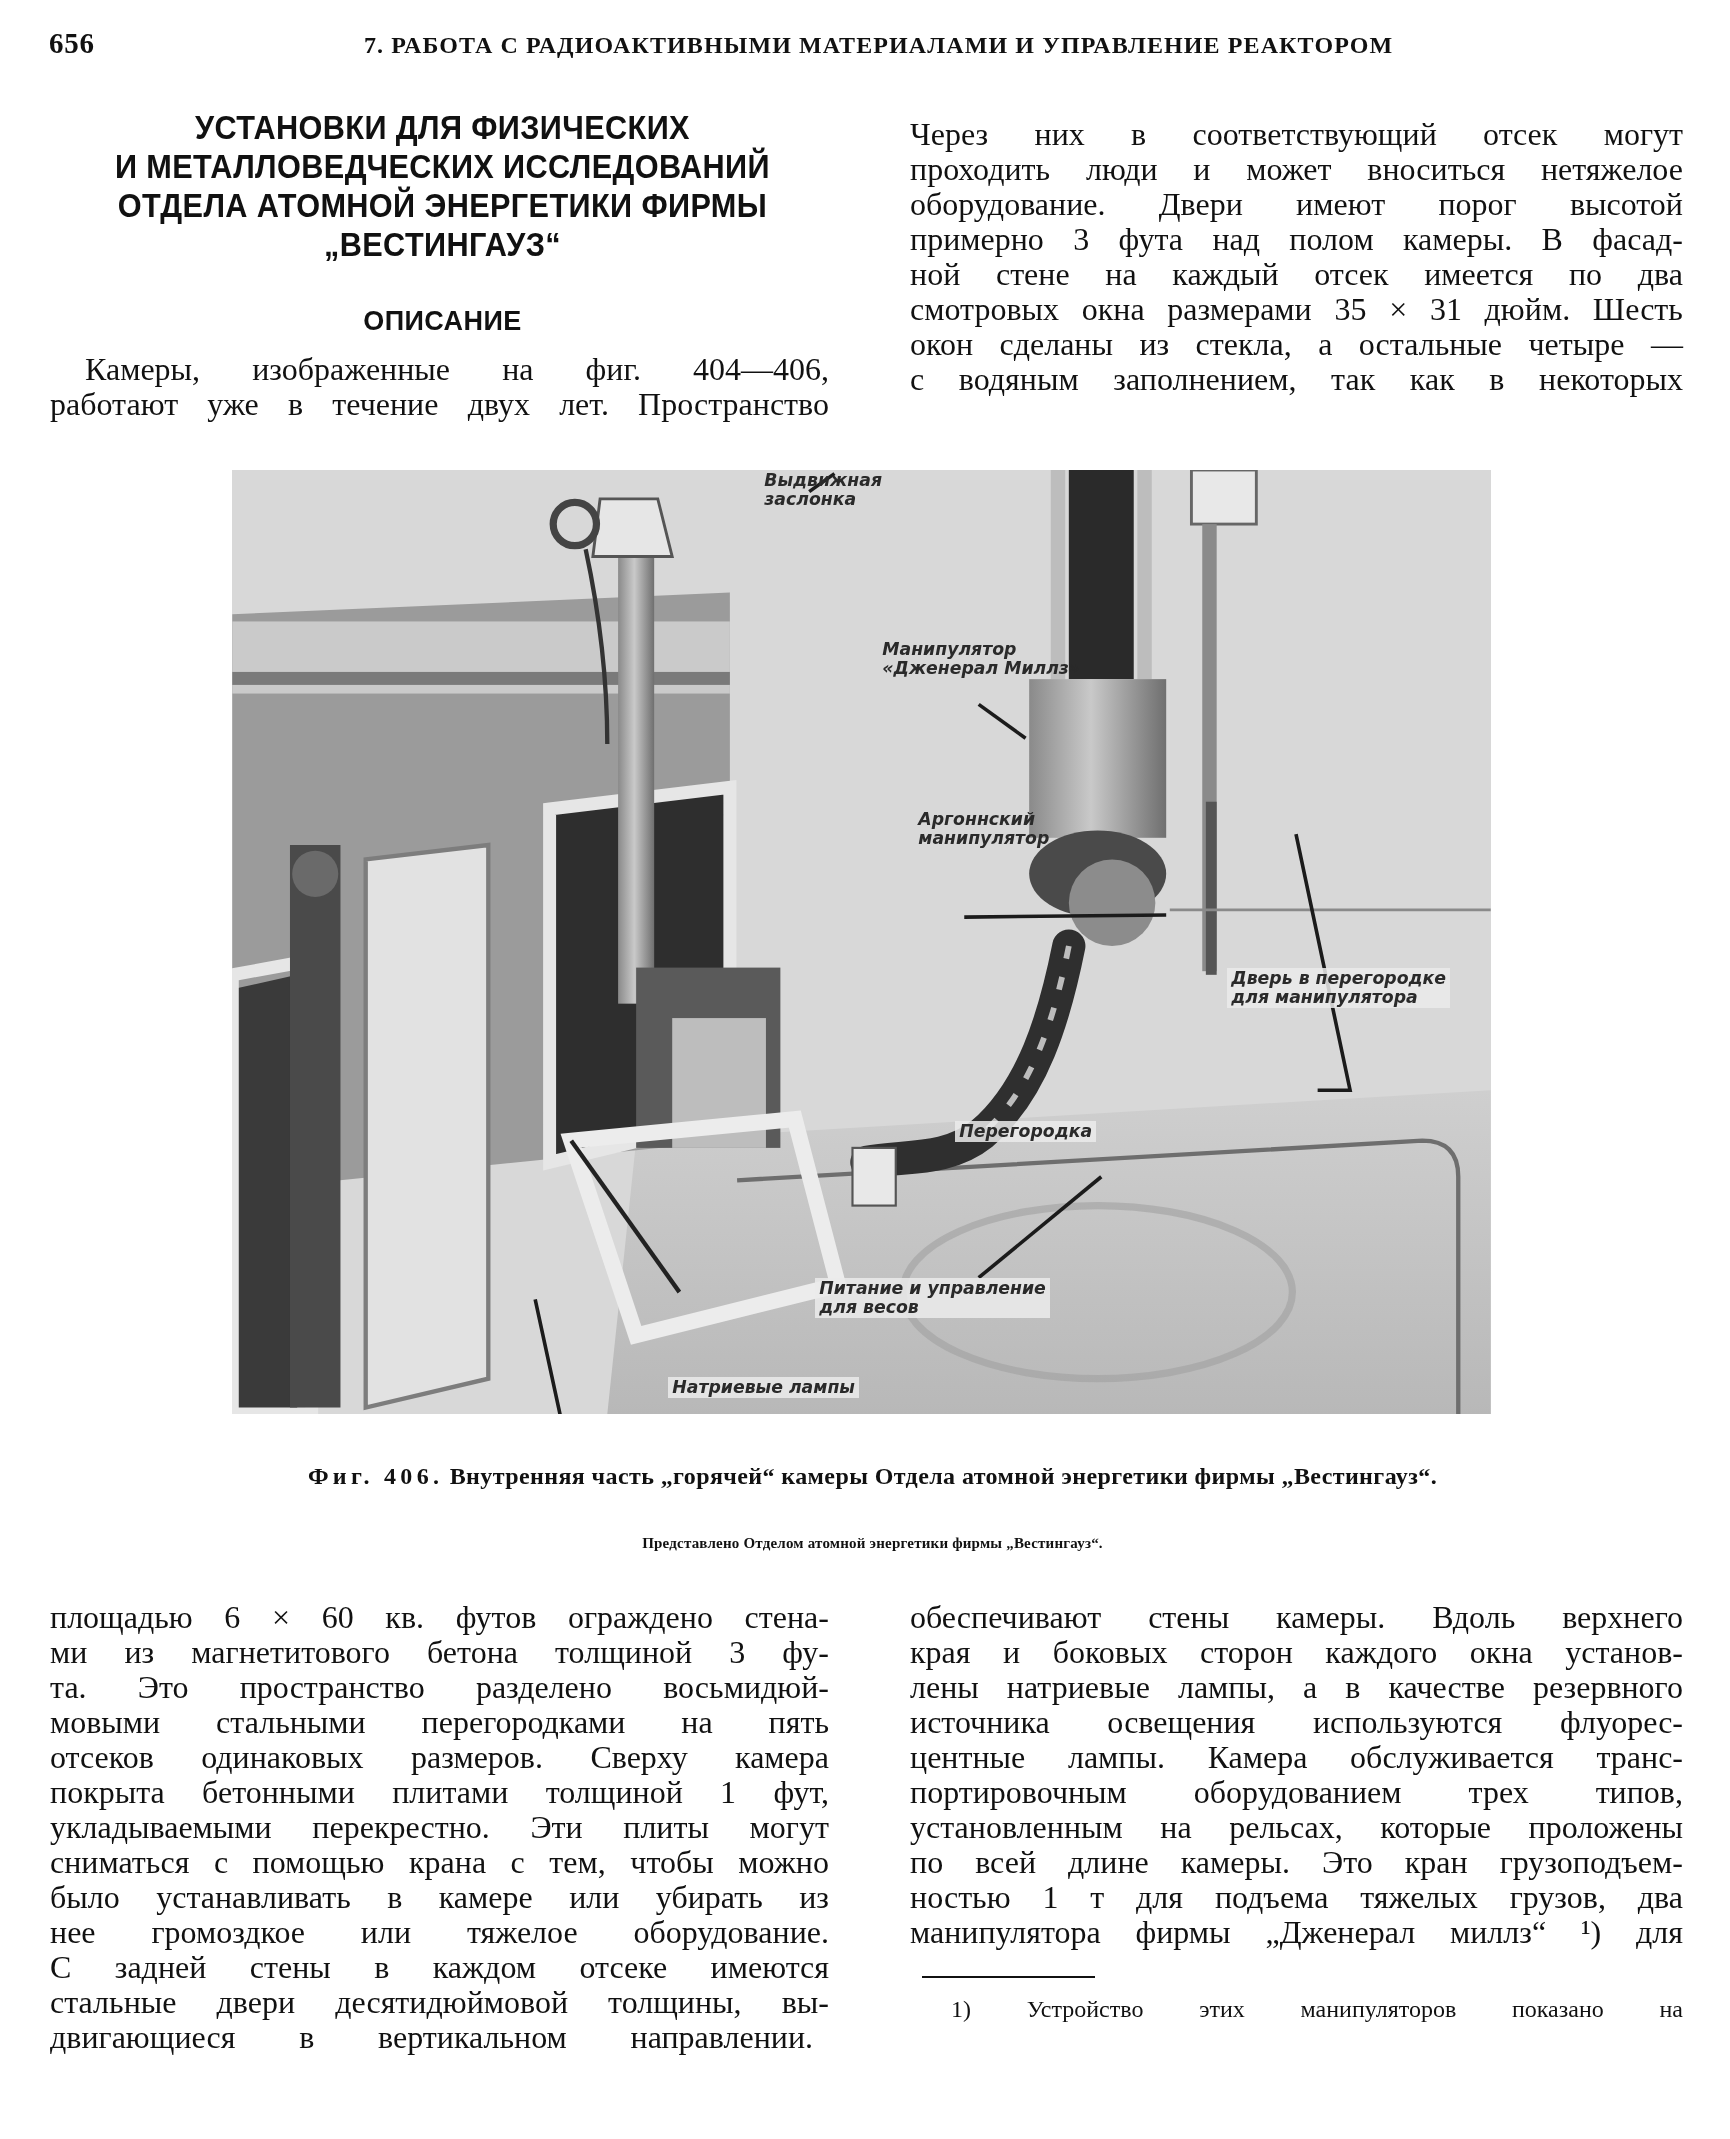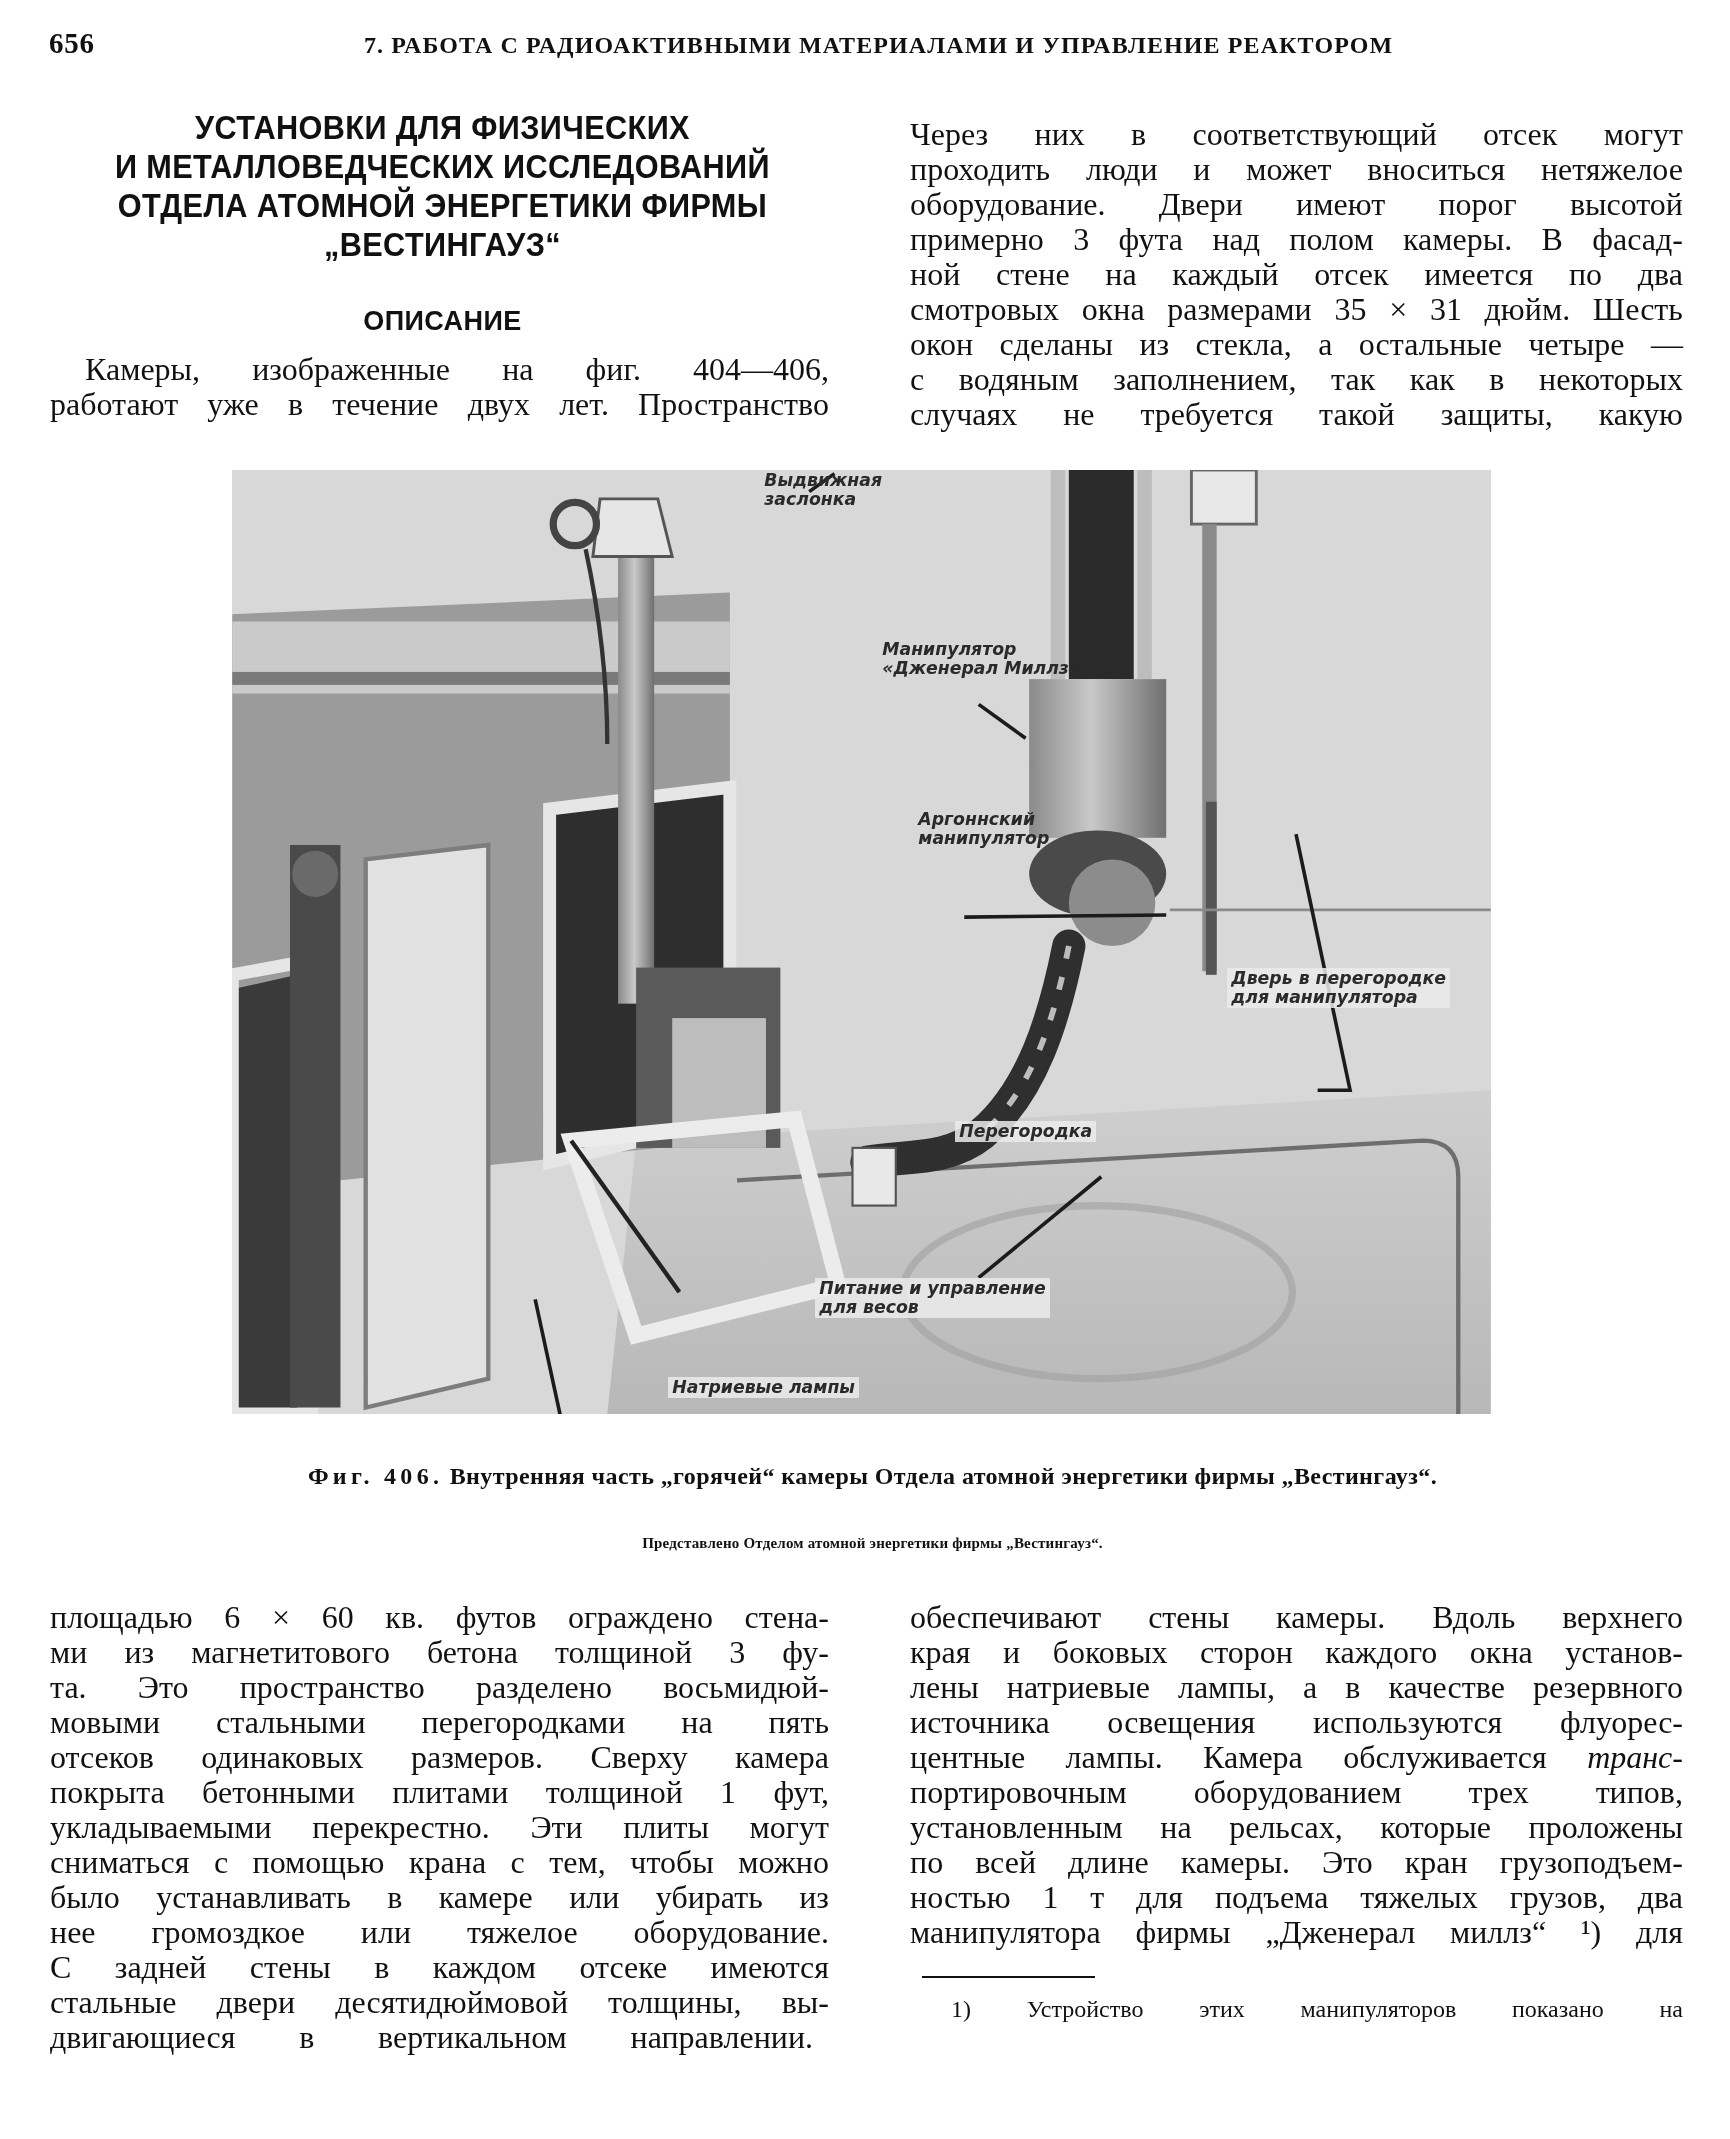--- a/index.html
+++ b/index.html
@@ -166,28 +166,20 @@
     </div>
     <div class="jl">
       <span style="margin-right: 0px;">с</span>
       <span style="margin-right: 0px;">водяным</span>
       <span style="margin-right: 0px;">заполнением,</span>
       <span style="margin-right: 0px;">так</span>
       <span style="margin-right: 0px;">как</span>
       <span style="margin-right: 0px;">в</span>
       <span style="margin-right: 0px;">некоторых</span>
     </div>
-    <div class="jl">
-      <span style="margin-right: 0px;">случаях</span>
-      <span style="margin-right: 0px;">не</span>
-      <span style="margin-right: 0px;">требуется</span>
-      <span style="margin-right: 0px;">такой</span>
-      <span style="margin-right: 0px;">защиты,</span>
-      <span style="margin-right: 0px;">какую</span>
-    </div>
   </div>
 <div class="abs col col-left-bot">
     <div class="jl">
       <span style="margin-right: 0px;">площадью</span>
       <span style="margin-right: 0px;">6</span>
       <span style="margin-right: 0px;">×</span>
       <span style="margin-right: 0px;">60</span>
       <span style="margin-right: 0px;">кв.</span>
       <span style="margin-right: 0px;">футов</span>
       <span style="margin-right: 0px;">ограждено</span>
@@ -317,21 +309,21 @@
       <span style="margin-right: 0px;">источника</span>
       <span style="margin-right: 0px;">освещения</span>
       <span style="margin-right: 0px;">используются</span>
       <span style="margin-right: 0px;">флуорес-</span>
     </div>
     <div class="jl">
       <span style="margin-right: 0px;">центные</span>
       <span style="margin-right: 0px;">лампы.</span>
       <span style="margin-right: 0px;">Камера</span>
       <span style="margin-right: 0px;">обслуживается</span>
-      <span style="margin-right: 0px; font-style: italic;">транс-</span>
+      <span style="margin-right: 0px;">транс-</span>
     </div>
     <div class="jl">
       <span style="margin-right: 0px;">портировочным</span>
       <span style="margin-right: 0px;">оборудованием</span>
       <span style="margin-right: 0px;">трех</span>
       <span style="margin-right: 0px;">типов,</span>
     </div>
     <div class="jl">
       <span style="margin-right: 0px;">установленным</span>
       <span style="margin-right: 0px;">на</span>

